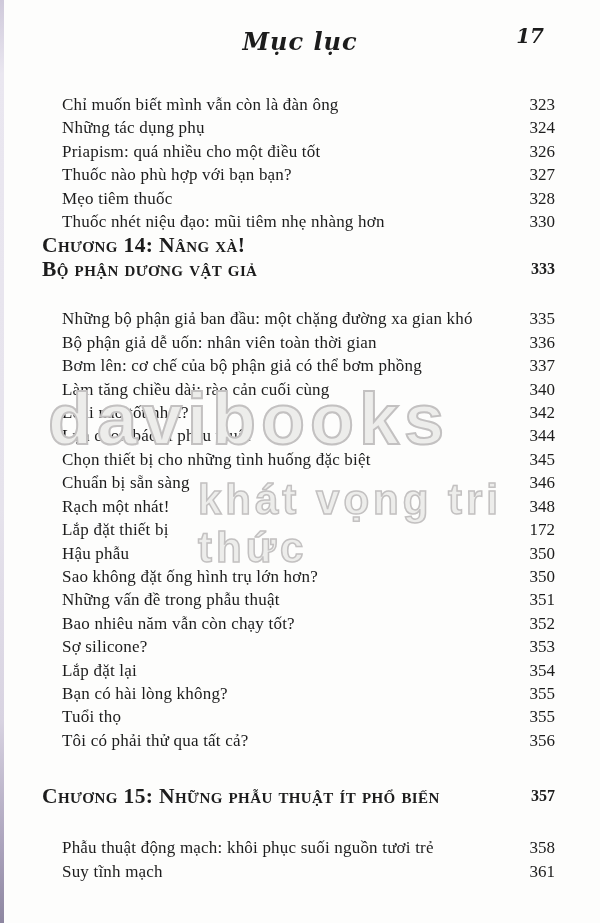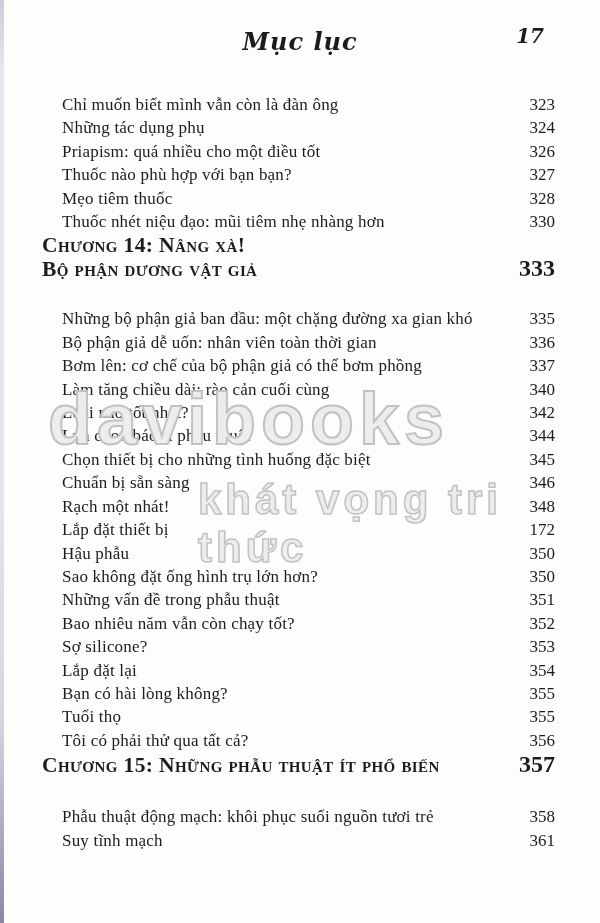--- a/index.html
+++ b/index.html
@@ -41,25 +41,25 @@
   .entry-title { letter-spacing: 0.2px; overflow: hidden; }
   .entry-page { padding-left: 10px; }
   .chapter {
     display: flex; justify-content: space-between; align-items: flex-end;
     margin-left: -20px; font-weight: 700; white-space: nowrap;
   }
   .chapter-title {
     font-variant: small-caps;
     font-size: 21.5px; line-height: 24px; letter-spacing: 0.4px;
   }
-  .chapter-page { font-size: 24px; line-height: 25px; padding-left: 8px; }
+  .chapter-page { font-size: 16px; line-height: 25px; padding-left: 8px; }
   
   .sec-1 { }
   .sec-2 { margin-top: 26px; }
-  .sec-3 { }
+  .sec-3 { margin-top: 31px; }
   .sec-4 { margin-top: 28px; }
   
   .wm {
     position: absolute; pointer-events: none;
     font-family: "Liberation Sans", sans-serif; font-weight: 700;
     color: rgba(250, 249, 247, 0.72);
     -webkit-text-stroke: 2px #c3c1c1;
     text-shadow: 0 0 1px #cccccc;
   }
   .wm-logo   { left: 48px;  top: 378px; font-size: 72px; letter-spacing: 5px; }

